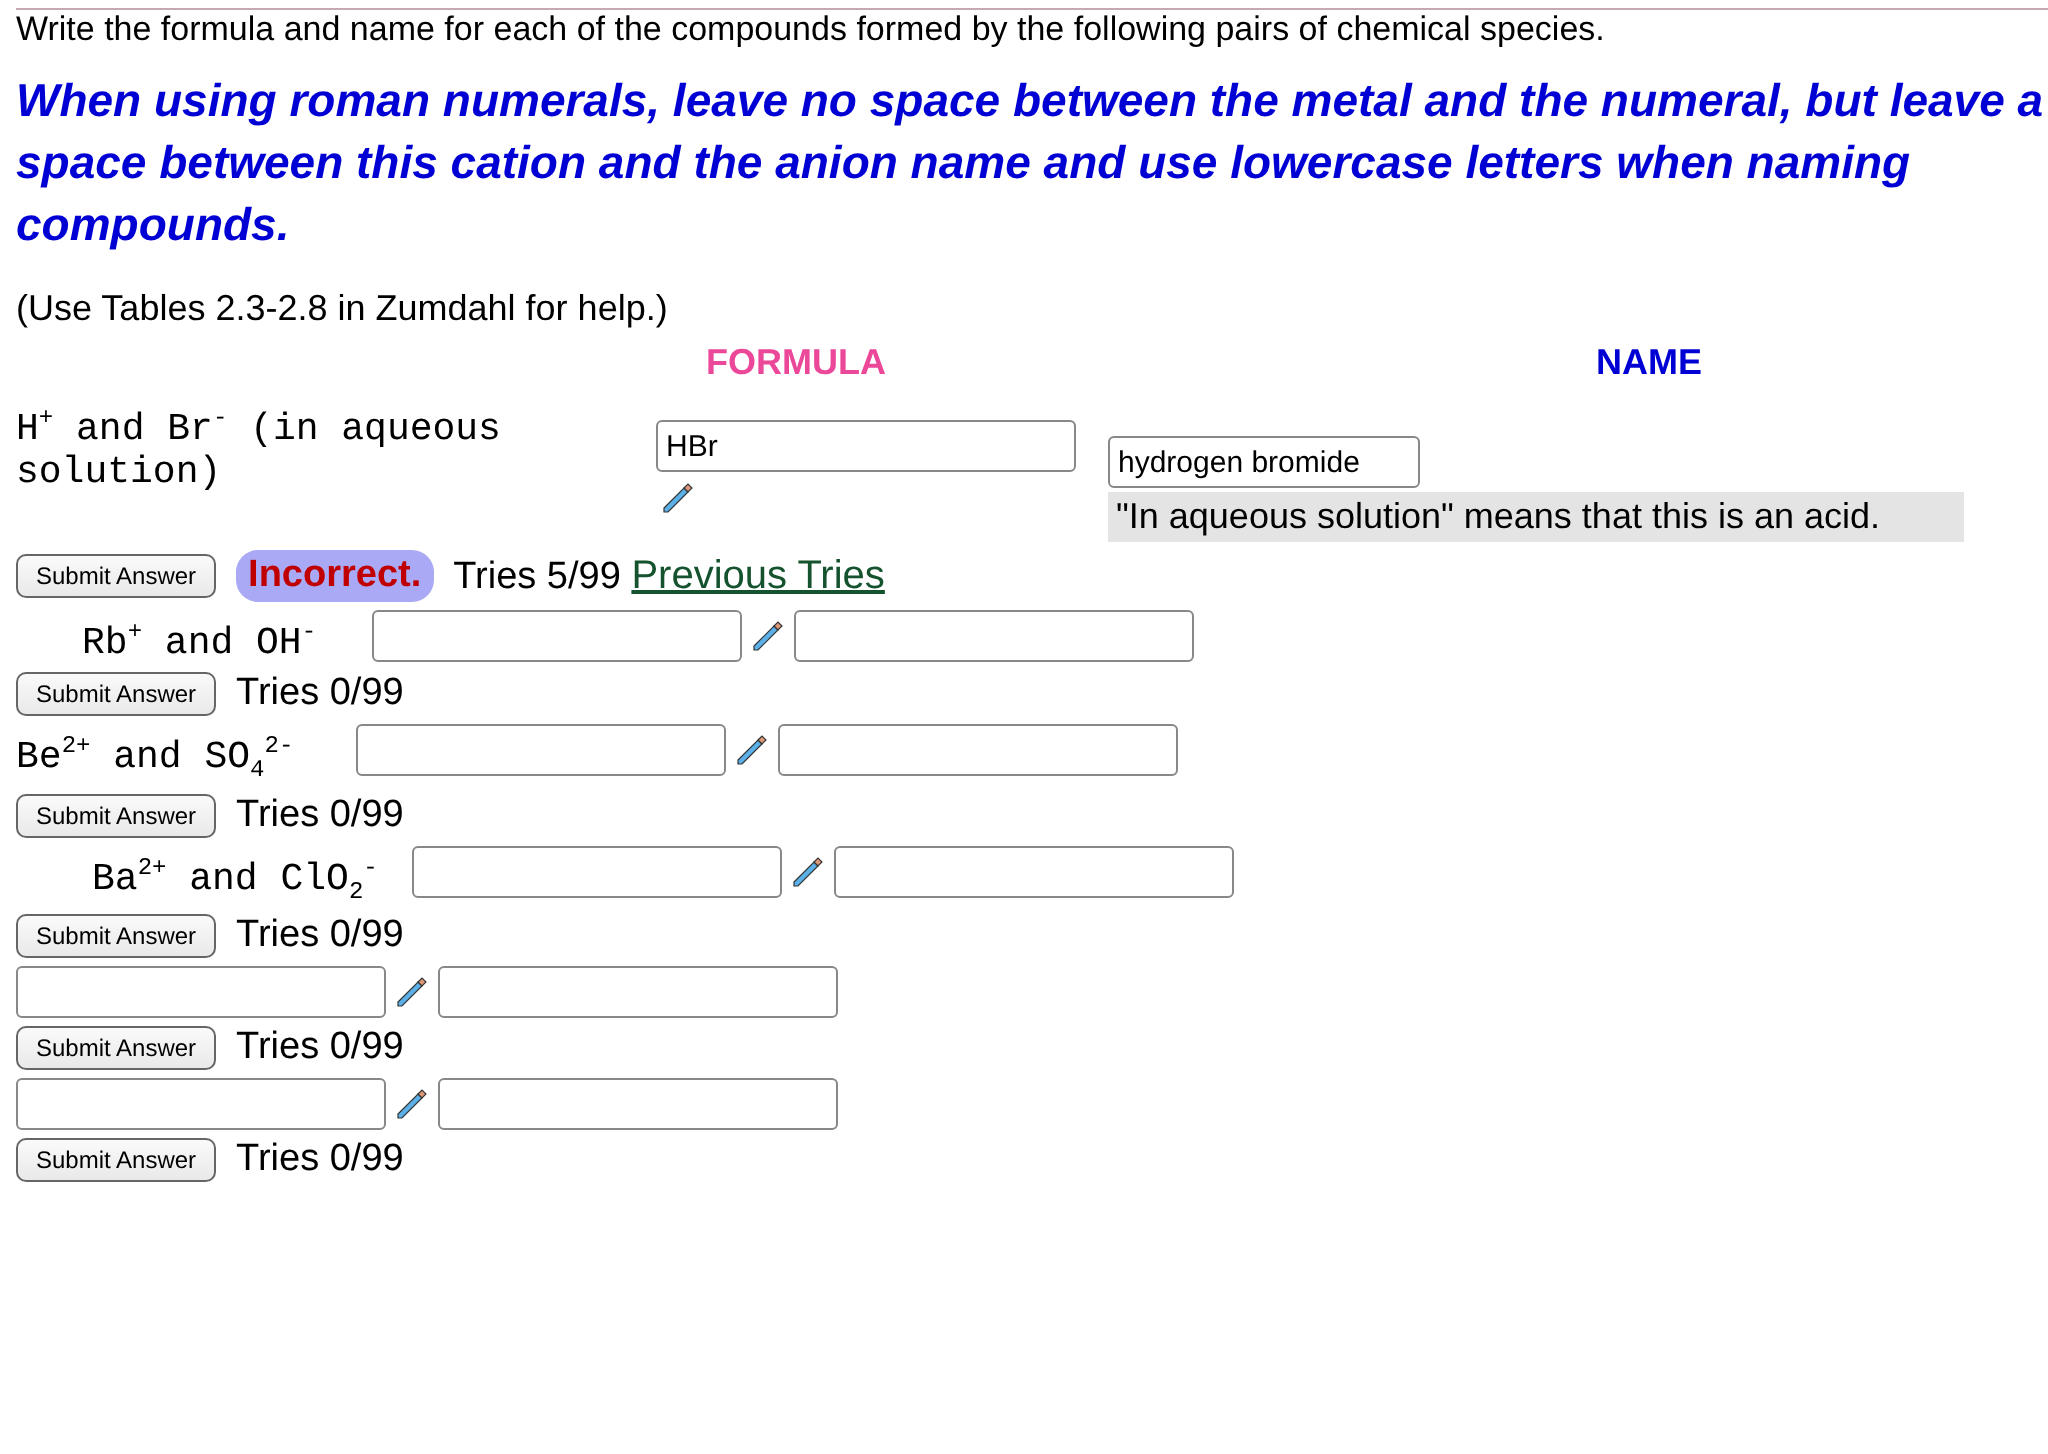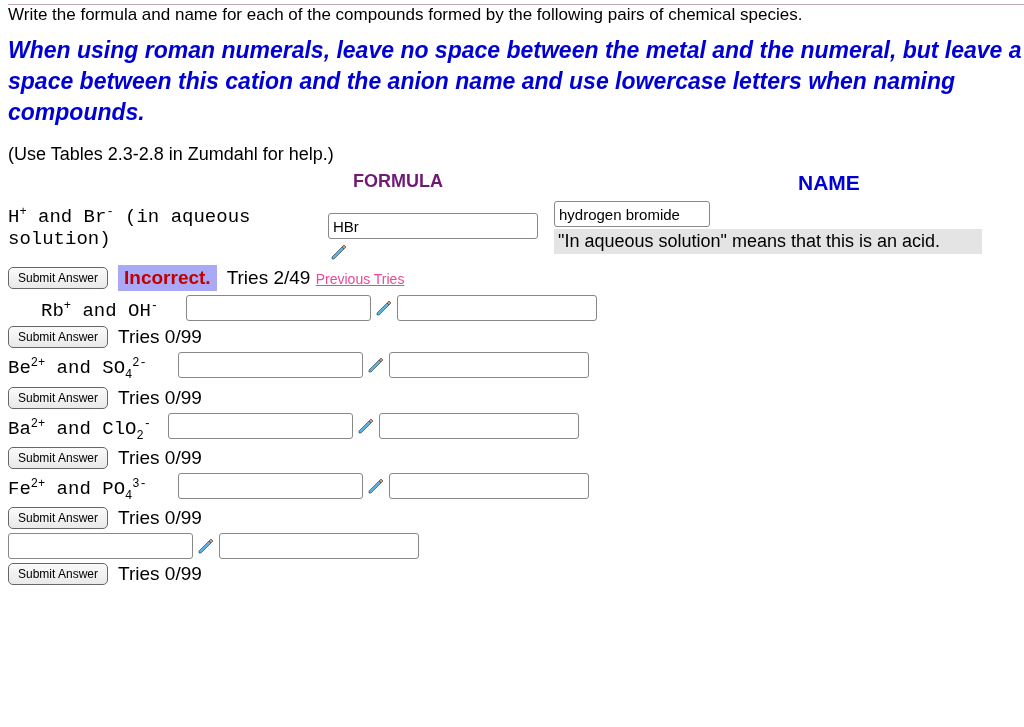--- a/index.html
+++ b/index.html
@@ -27,36 +27,36 @@
   }
   .help-text {
     font-size: 18px;
     margin-bottom: 6px;
   }
   .col-headers {
     display: flex;
     margin-bottom: 6px;
   }
   .col-headers .spacer1 { width: 345px; }
-  .col-headers .formula-h { color: #701a75; font-weight: bold; font-size: 18px; width: 295px; }
-  .col-headers .name-h { color: #0000d5; font-weight: bold; font-size: 21px; padding-left: 150px;}
+  .col-headers .formula-h { color: #ec4899; font-weight: bold; font-size: 18px; width: 295px; }
+  .col-headers .name-h { color: #0000d5; font-weight: bold; font-size: 18px; padding-left: 150px;}
   .row {
     display: flex;
     align-items: flex-start;
     margin-bottom: 2px;
   }
   .species {
     font-size: 19px;
     width: 320px;
     flex-shrink: 0;
     padding-top: 4px;
     font-family: Liberation Mono, monospace;
   }
   .species.narrow { width: 145px; margin-left: 33px; }
-  .species.w160 { width: 160px; }
+  .species.w160 { width: 160px; margin-left: 38px; }
   .species.w170 { width: 170px; }
   .species.w195 { width: 195px; }
   sup { font-size: 12px; vertical-align: super; }
   sub { font-size: 12px; vertical-align: sub; }
   .inputs {
     display: flex;
     align-items: center;
     gap: 2px;
   }
   input[type=text] {
@@ -64,21 +64,21 @@
     border-radius: 3px;
     height: 22px;
     font-family: Verdana, Geneva, sans-serif;
     font-size: 15px;
     padding: 1px 4px;
     box-sizing: content-box;
   }
   .formula-input { width: 200px; }
   .formula-input.short { width: 175px; }
   .name-input { width: 190px; }
-  .name-input.short { width: 146px; }
+  .name-input.short { width: 146px; margin-top: 20px; }
   .name-cell {
     display: flex;
     flex-direction: column;
     gap: 2px;
   }
   .pencil {
     display: inline-block;
     width: 18px;
     height: 18px;
     margin: 0 2px;
@@ -103,29 +103,30 @@
     font-size: 12px;
     padding: 3px 9px;
     cursor: pointer;
   }
   .incorrect {
     background: #a9a9f5;
     color: #c00000;
     font-weight: bold;
     font-size: 19px;
     padding: 2px 6px;
+    border-radius: 11px;
   }
   .tries {
     font-size: 19px;
   }
   .link {
-    color: #ec4899;
+    color: #14532d;
     text-decoration: underline;
     cursor: pointer;
-    font-size: 14px;
+    font-size: 20px;
   }
   .row1-block { display:flex; }
   .col1-stack { display:flex; flex-direction:column; align-items:flex-start; gap:4px;margin-top:12px;}
 </style>
 </head>
 <body>
 
 <div class="question-text">Write the formula and name for each of the compounds formed by the following pairs of chemical species.</div>
 
 <div class="instructions">When using roman numerals, leave no space between the metal and the numeral, but leave a space between this cation and the anion name and use lowercase letters when naming compounds.</div>
@@ -154,21 +155,21 @@
   <div style="width:16px"></div>
   <div class="name-cell">
     <input type="text" class="name-input short" value="hydrogen bromide" style="">
     <div class="feedback-box">"In aqueous solution" means that this is an acid.</div>
   </div>
 </div>
 
 <div class="submit-row">
   <button class="submit-btn">Submit Answer</button>
   <span class="incorrect">Incorrect.</span>
-  <span class="tries"><span>Tries 2/49</span> <a class="link">Previous Tries</a></span>
+  <span class="tries"><span>Tries 5/99</span> <a class="link">Previous Tries</a></span>
 </div>
 
 <div class="row">
   <div class="species narrow">
     <span>Rb</span><sup>+</sup><span> and OH</span><sup>-</sup>
   </div>
   <div class="inputs">
     <input type="text" class="formula-input short" style="">
     <span class="pencil"><svg viewBox="0 0 18 18">
           <path d="M2 14 L12 4 L14 6 L4 16 L2 16 Z" fill="#5bb0e8" stroke="#333" stroke-width="0.6"></path>
@@ -212,23 +213,20 @@
         </svg></span>
     <input type="text" class="name-input" style="">
   </div>
 </div>
 <div class="submit-row">
   <button class="submit-btn">Submit Answer</button>
   <span class="tries">Tries 0/99</span>
 </div>
 
 <div class="row">
-  <div class="species w170">
-    <span>Fe</span><sup>2+</sup><span> and PO</span><sub>4</sub><sup>3-</sup>
-  </div>
   <div class="inputs">
     <input type="text" class="formula-input short" style="">
     <span class="pencil"><svg viewBox="0 0 18 18">
           <path d="M2 14 L12 4 L14 6 L4 16 L2 16 Z" fill="#5bb0e8" stroke="#333" stroke-width="0.6"></path>
           <path d="M12 4 L14 2 L16 4 L14 6 Z" fill="#d97" stroke="#333" stroke-width="0.6"></path>
         </svg></span>
     <input type="text" class="name-input" style="">
   </div>
 </div>
 <div class="submit-row">

